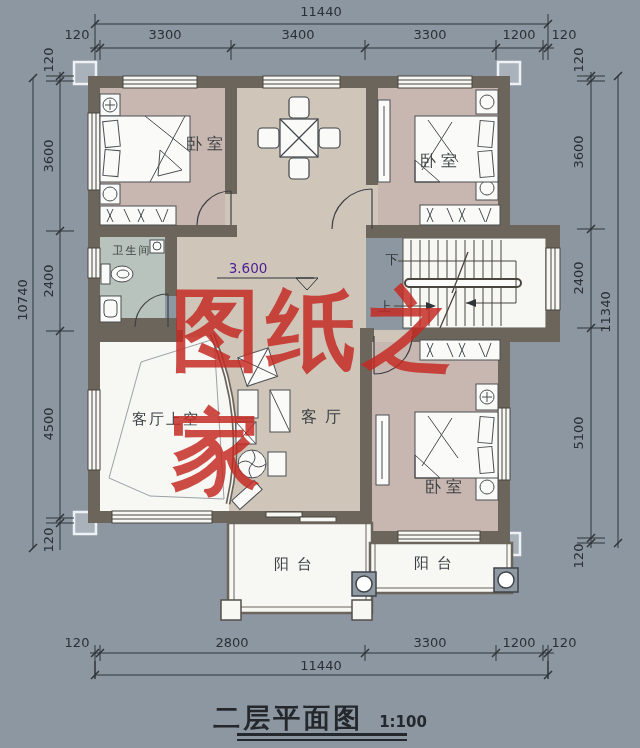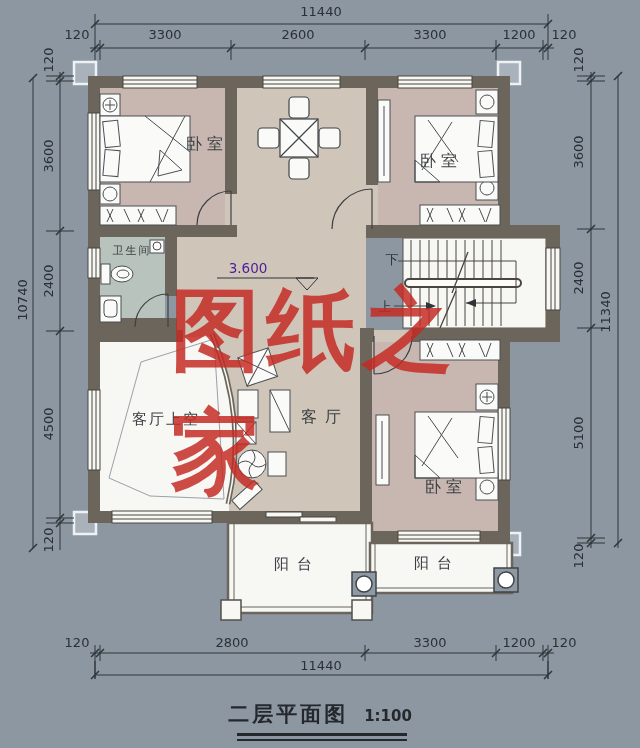--- a/index.html
+++ b/index.html
@@ -23,21 +23,21 @@
   .room{font-size:16px;color:#3a3e41;}
   .ls2{letter-spacing:2px;} .ls5{letter-spacing:5px;} .ls8{letter-spacing:8px;}
   .small{font-size:11px;}
   .stair-txt{font-size:13px;color:#2f3338;}
   .level{font-size:13.5px;color:#4c1d95;}
   .watermark{position:absolute;left:327px;top:392px;transform:translate(-50%,-50%);
      font-size:90px;font-weight:bold;letter-spacing:6px;color:rgba(197,42,34,.84);
      font-family:"DejaVu Serif","DejaVu Sans",serif;z-index:30;}
   .titleblock{position:absolute;left:320px;top:700px;transform:translateX(-50%);
      text-align:center;z-index:10;color:#24282c;}
-  .title-main{font-size:21px;font-weight:bold;letter-spacing:3px;}
+  .title-main{font-size:27px;font-weight:bold;letter-spacing:3px;}
   .title-scale{font-size:15px;font-weight:bold;margin-left:16px;}
   .t-under1{position:absolute;left:237px;top:733px;width:170px;height:3px;background:#24282c;}
   .t-under2{position:absolute;left:237px;top:739px;width:170px;height:1.5px;background:#24282c;}
 </style>
 </head>
 <body>
 
 <div id="canvas">
 
 <svg width="640" height="748" viewBox="0 0 640 748">
@@ -262,21 +262,21 @@
     <path d="M95,645 V661 M100,645 V661 M365,645 V661 M496,645 V661 M543,645 V661 M548,645 V661"></path>
     <path d="M91,657 L99,649 M96,657 L104,649 M361,657 L369,649 M492,657 L500,649 M539,657 L547,649 M544,657 L552,649" stroke-width="1.5"></path>
     <line x1="95" y1="675" x2="548" y2="675"></line>
     <path d="M91,679 L99,671 M544,679 L552,671 M95,661 V679 M548,661 V679" stroke-width="1.5"></path>
   </g>
 </svg>
 
   <span class="lbl dim center" style="left:321px;top:11px">11440</span>
   <span class="lbl dim center" style="left:77px;top:34px">120</span>
   <span class="lbl dim center" style="left:165px;top:34px">3300</span>
-  <span class="lbl dim center" style="left:298px;top:34px">2600</span>
+  <span class="lbl dim center" style="left:298px;top:34px">3400</span>
   <span class="lbl dim center" style="left:430px;top:34px">3300</span>
   <span class="lbl dim center" style="left:519px;top:34px">1200</span>
   <span class="lbl dim center" style="left:564px;top:34px">120</span>
 
   <span class="lbl dim vert" style="left:22px;top:300px">10740</span>
   <span class="lbl dim vert" style="left:48px;top:60px">120</span>
   <span class="lbl dim vert" style="left:48px;top:156px">3600</span>
   <span class="lbl dim vert" style="left:48px;top:281px">2400</span>
   <span class="lbl dim vert" style="left:48px;top:424px">4500</span>
   <span class="lbl dim vert" style="left:48px;top:540px">120</span>

